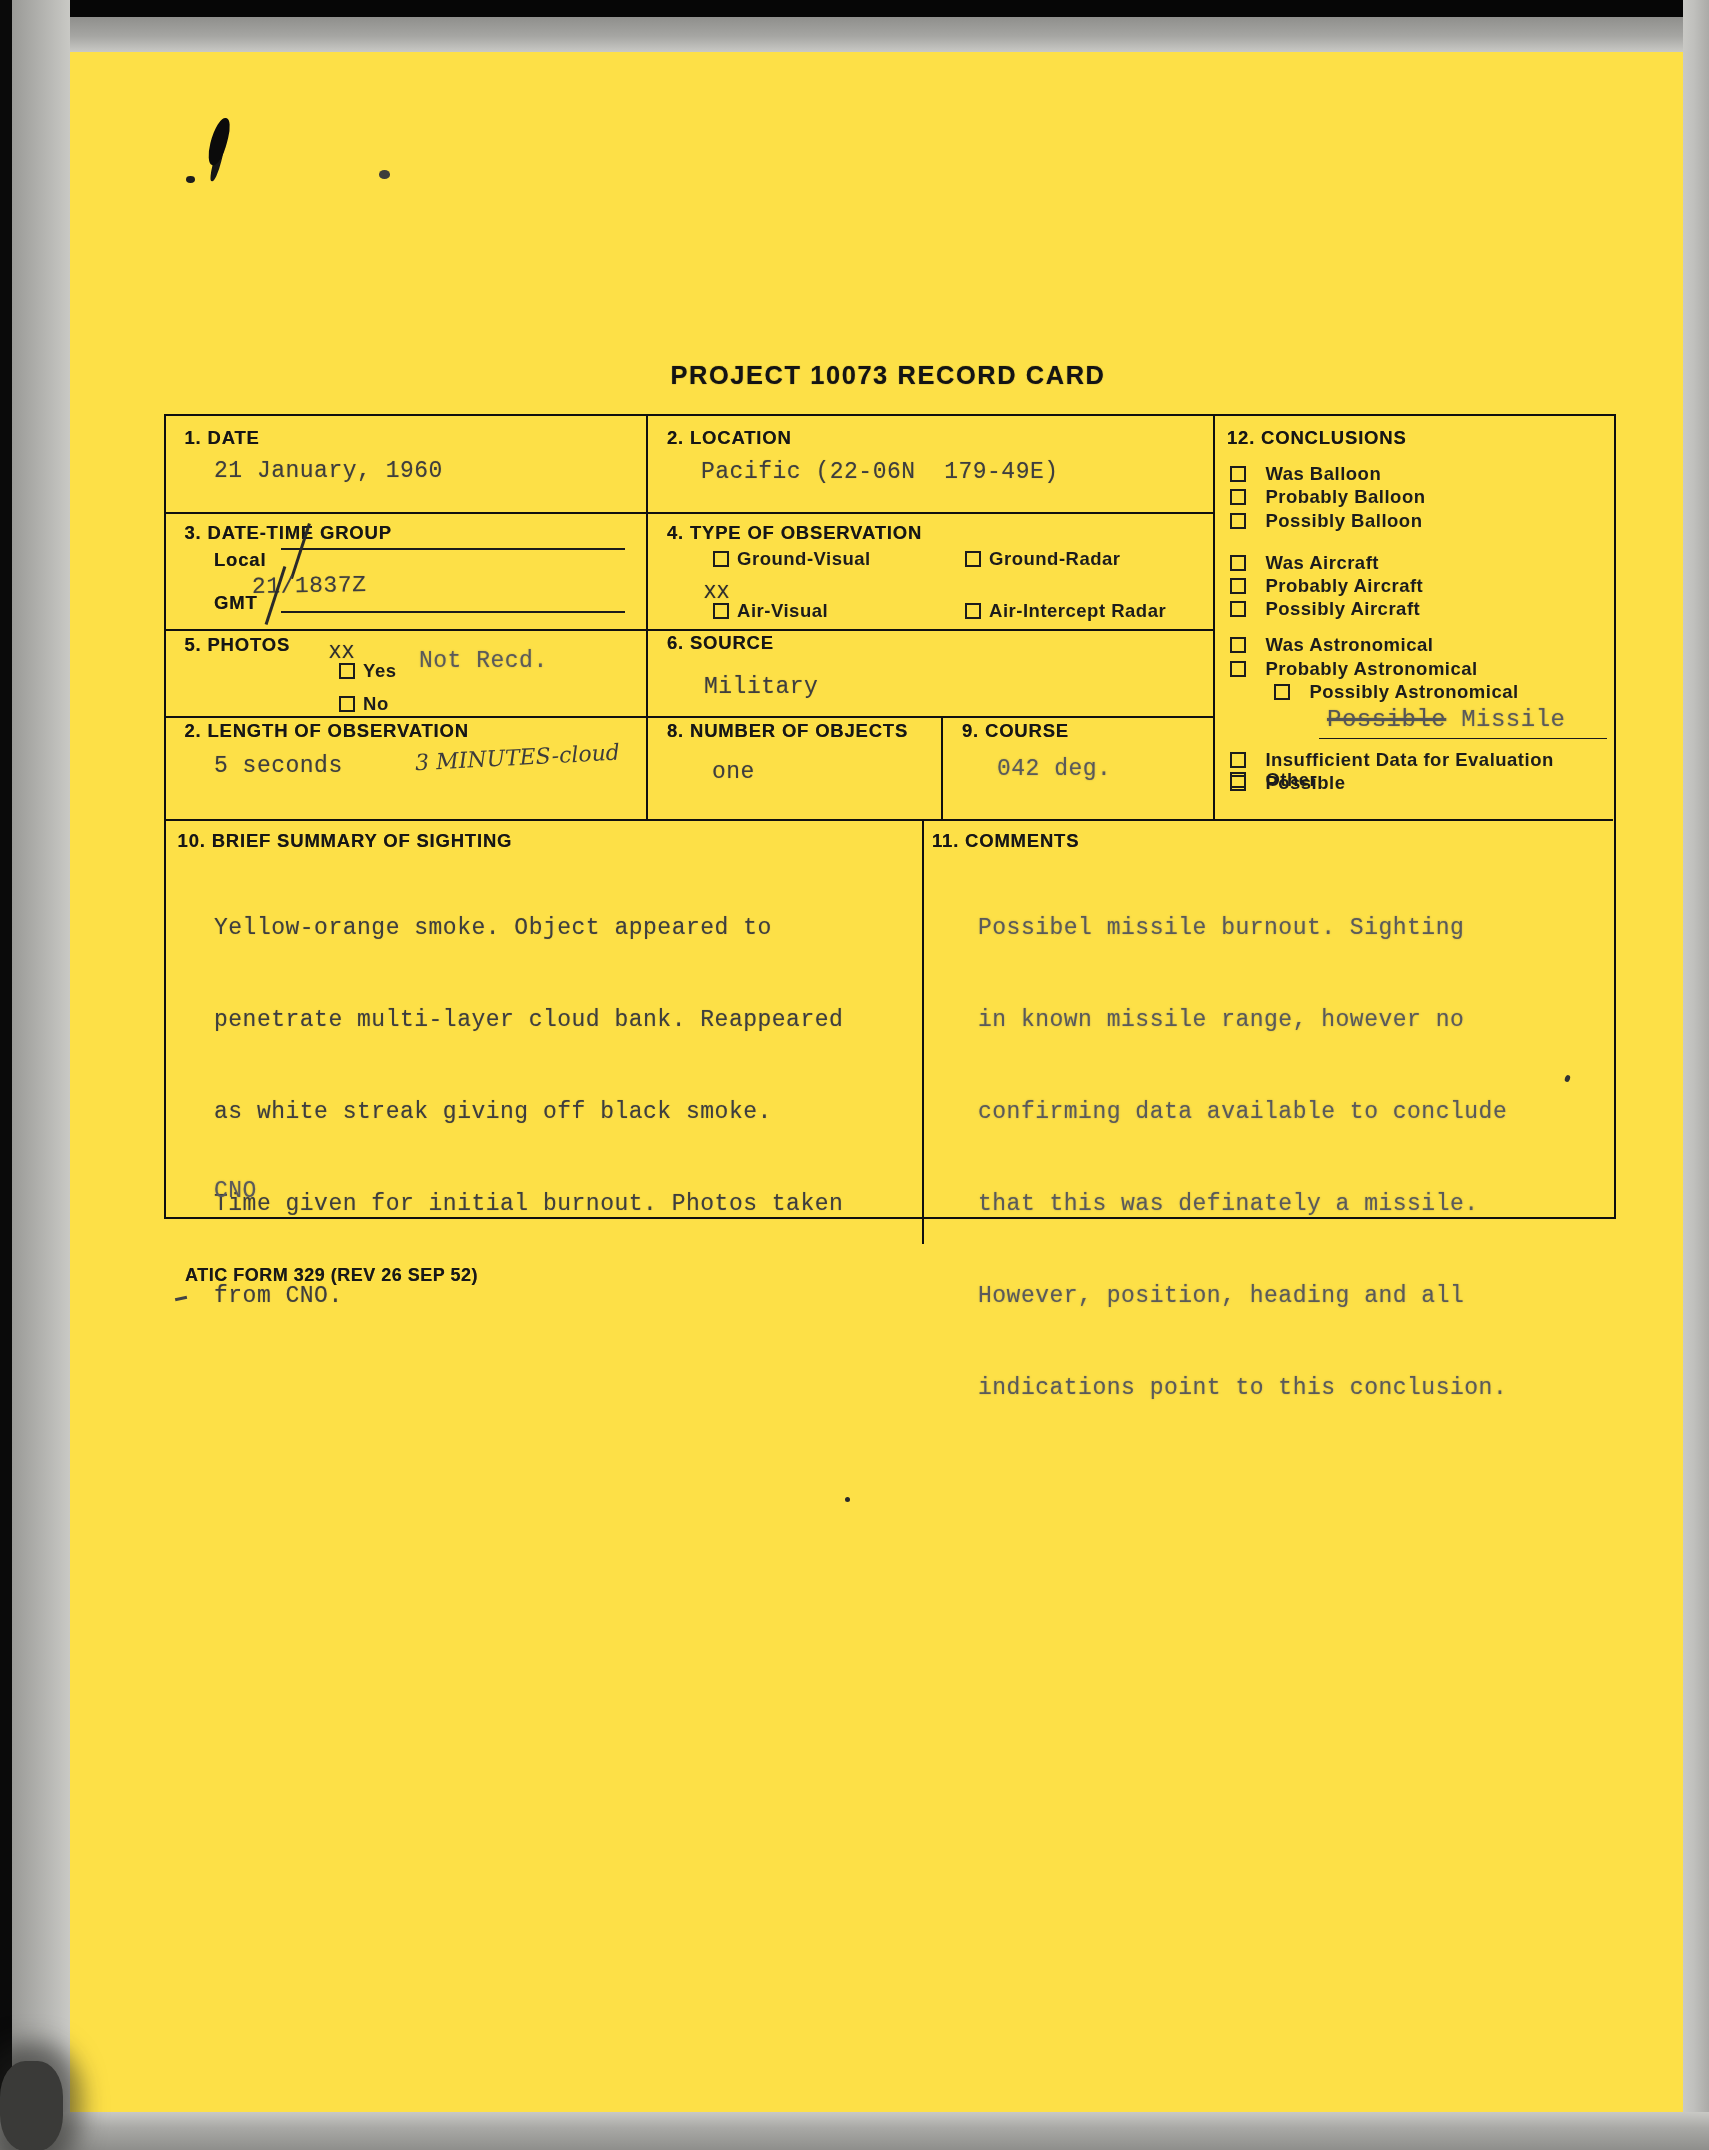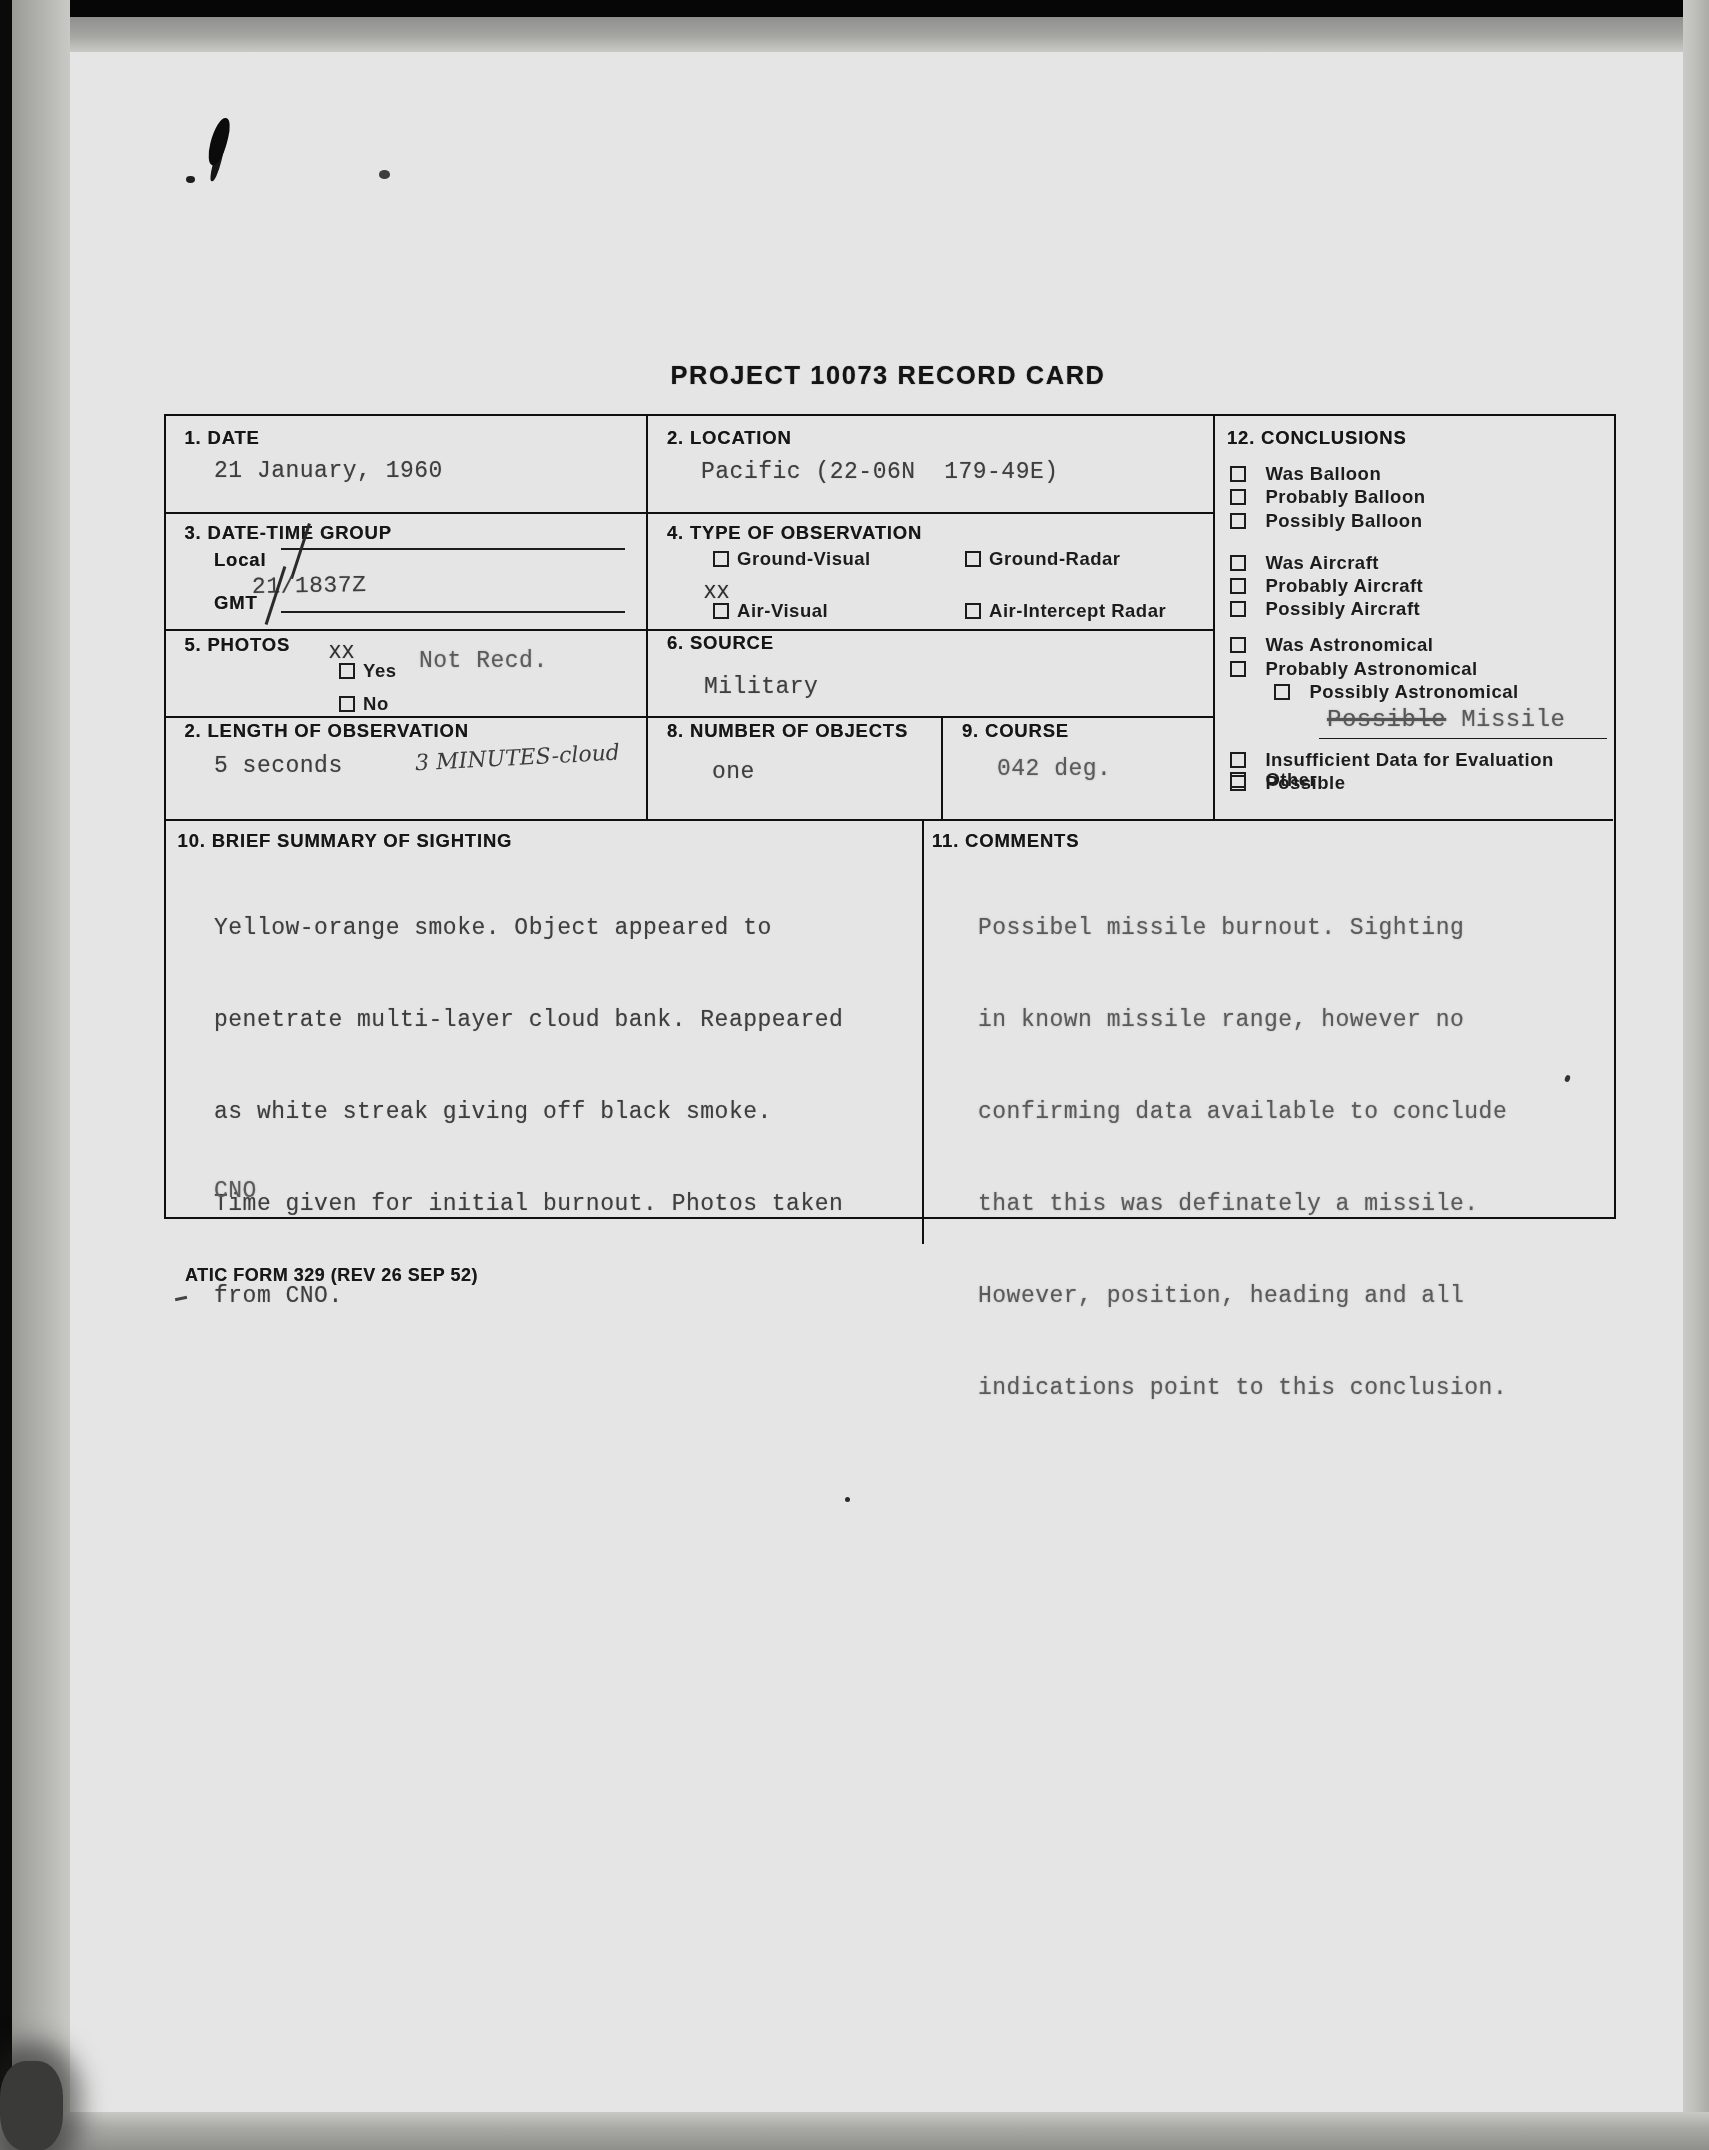--- a/index.html
+++ b/index.html
@@ -1,18 +1,18 @@
 <!DOCTYPE html>
 <html style="font-size:8.5px"><head>
 <meta charset="utf-8">
 <style>
   html,body{margin:0;padding:0;background:#777;}
   #scan{
     position:relative;width:1710px;height:2151px;overflow:hidden;
-    background:#e5e5e5;
+    background:#fde047;
     font-family:"Liberation Sans",sans-serif;
     color:#1a1a1a;
   }
   
   .edge{position:absolute;pointer-events:none;}
   .top-black{left:0;top:0;right:0;height:17px;background:#060606;}
   .top-shadow{left:0;top:17px;right:0;height:35px;
     background:linear-gradient(180deg,#8f8f8c 0%,#a6a6a3 55%,#c9c9c5 100%);}
   .left-black{left:0;top:0;width:11.6px;bottom:0;background:#0a0a0a;}
   .left-shadow{left:11.6px;top:0;width:58px;bottom:0;

